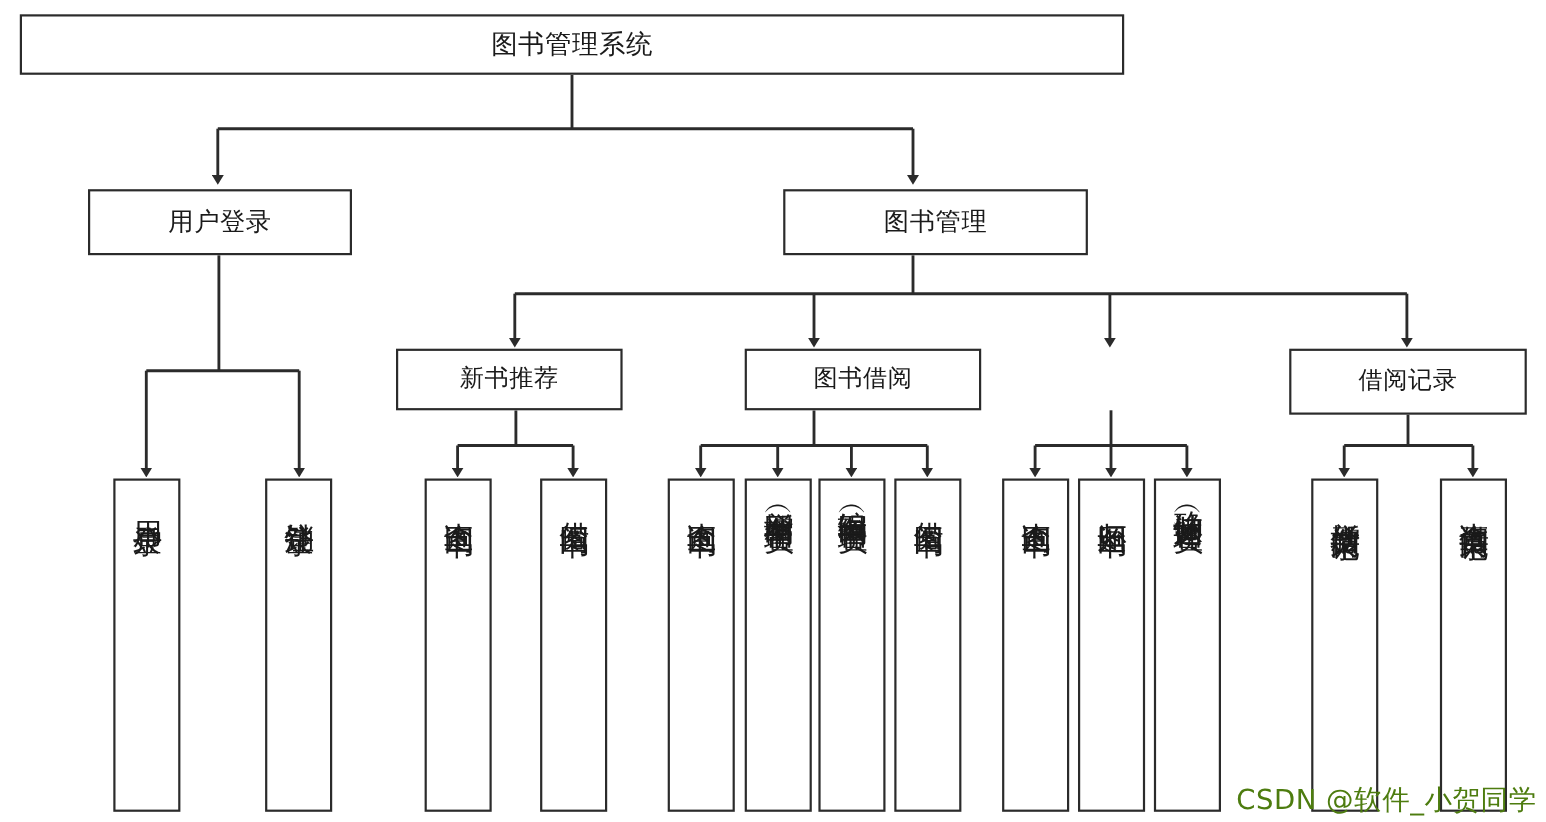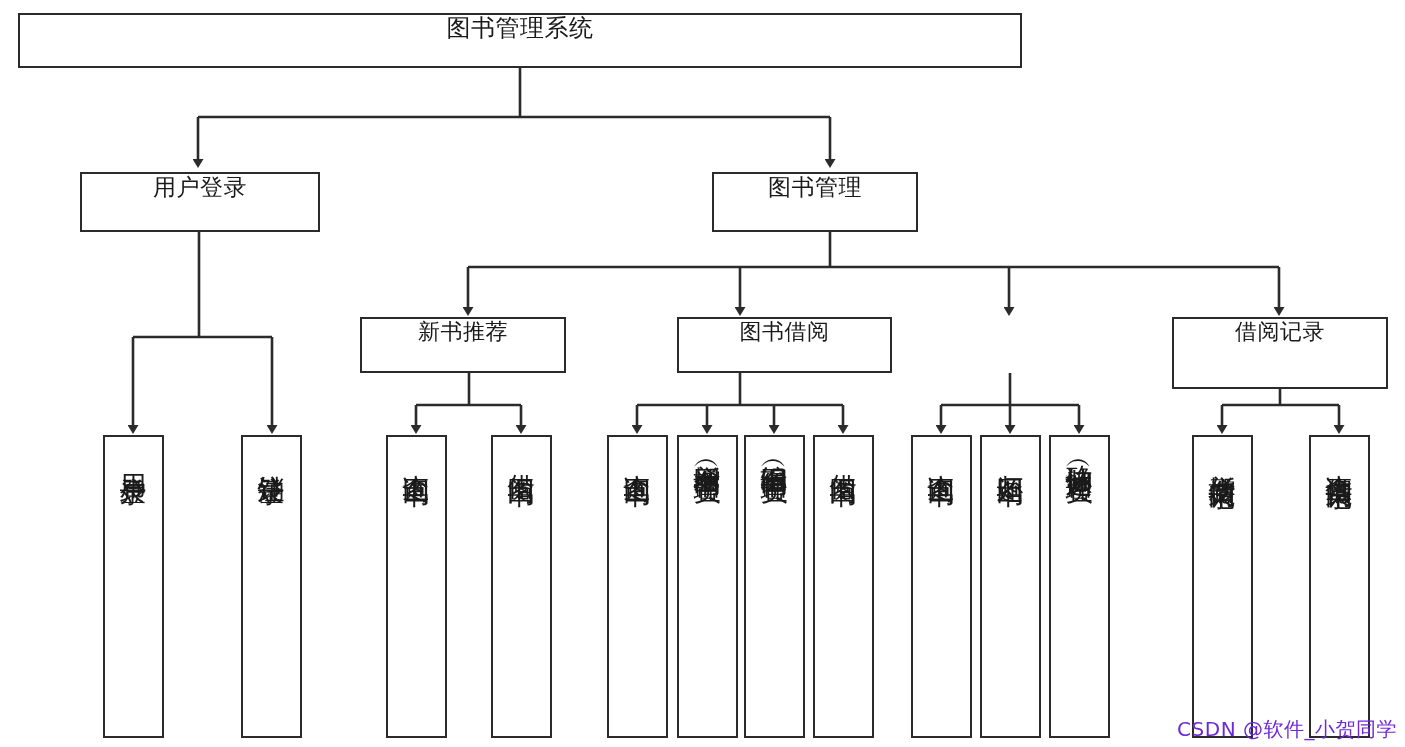--- a/index.html
+++ b/index.html
@@ -25,20 +25,21 @@
     width: 1405px;
     height: 747px;
   }
   .node {
     position: absolute;
     box-sizing: border-box;
     border: 2.5px solid #2b2b2b;
     background: #ffffff;
     color: #1a1a1a;
     display: flex;
+    align-items: center;
     justify-content: center;
     text-align: center;
     z-index: 2;
   }
   .node-h {
     font-size: 23px;
     letter-spacing: 0.5px;
     line-height: 1.15;
   }
   .node.root {
@@ -61,22 +62,22 @@
     font-size: 27px;
     line-height: 1.08;
     letter-spacing: 2px;
     white-space: nowrap;
     color: #1a1a1a;
   }
   .watermark {
     position: absolute;
     right: 8px;
     bottom: 4px;
-    font-size: 20px;
-    color: #6d28d9;
+    font-size: 25px;
+    color: #4d7c0f;
     z-index: 5;
     white-space: nowrap;
     letter-spacing: 0.5px;
   }
 </style>
 </head>
 <body>
 
 <div id="canvas">
 
@@ -130,31 +131,31 @@
     </g>
   </svg>
 
   <div class="node root node-h" style="left:18px; top:13px; width:1004px; height:55px;">
     <span>图书管理系统</span>
   </div>
 
   <div class="node level2 node-h" style="left:80px; top:172px; width:240px; height:60px;">
     <span>用户登录</span>
   </div>
-  <div class="node level2 node-h" style="left:712px; top:172px; width:206px; height:60px;">
+  <div class="node level2 node-h" style="left:712px; top:172px; width:277px; height:60px;">
     <span>图书管理</span>
   </div>
 
   <div class="node level3 node-h" style="left:360px; top:317px; width:206px; height:56px;">
     <span>新书推荐</span>
   </div>
   <div class="node level3 node-h" style="left:633px; top:317px; width:215px; height:56px;margin-left:44px;">
     <span>图书借阅</span>
   </div>
-  <div class="node level3 node-h" style="left:1172px; top:317px; width:216px; height:72px;">
+  <div class="node level3 node-h" style="left:1172px; top:317px; width:216px; height:60px;">
     <span>借阅记录</span>
   </div>
 
   <div class="node leaf" style="left:103px; top:435px; width:61px; height:303px;">
     <span class="vtext">用户登录</span>
   </div>
   <div class="node leaf" style="left:241px; top:435px; width:61px; height:303px;">
     <span class="vtext">注销登录</span>
   </div>
 

